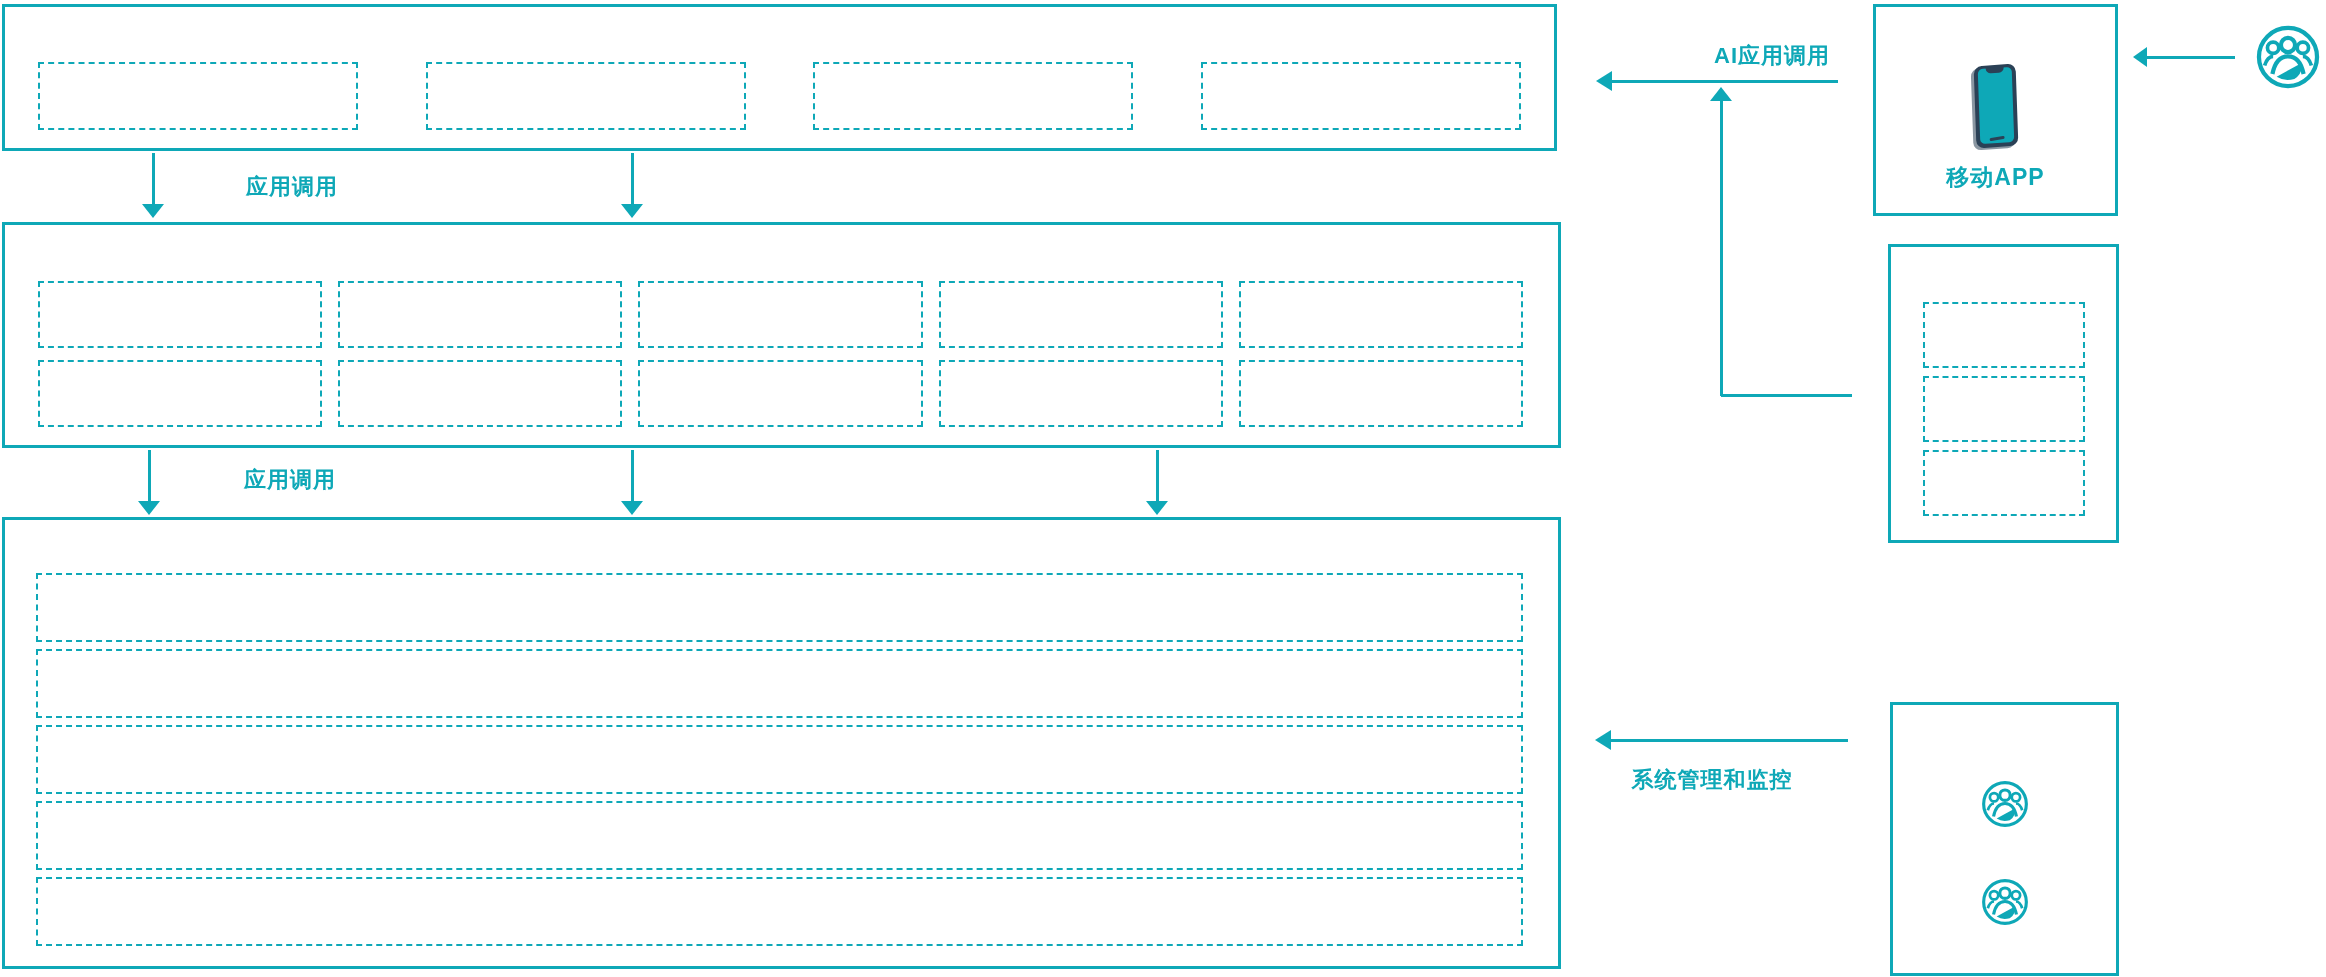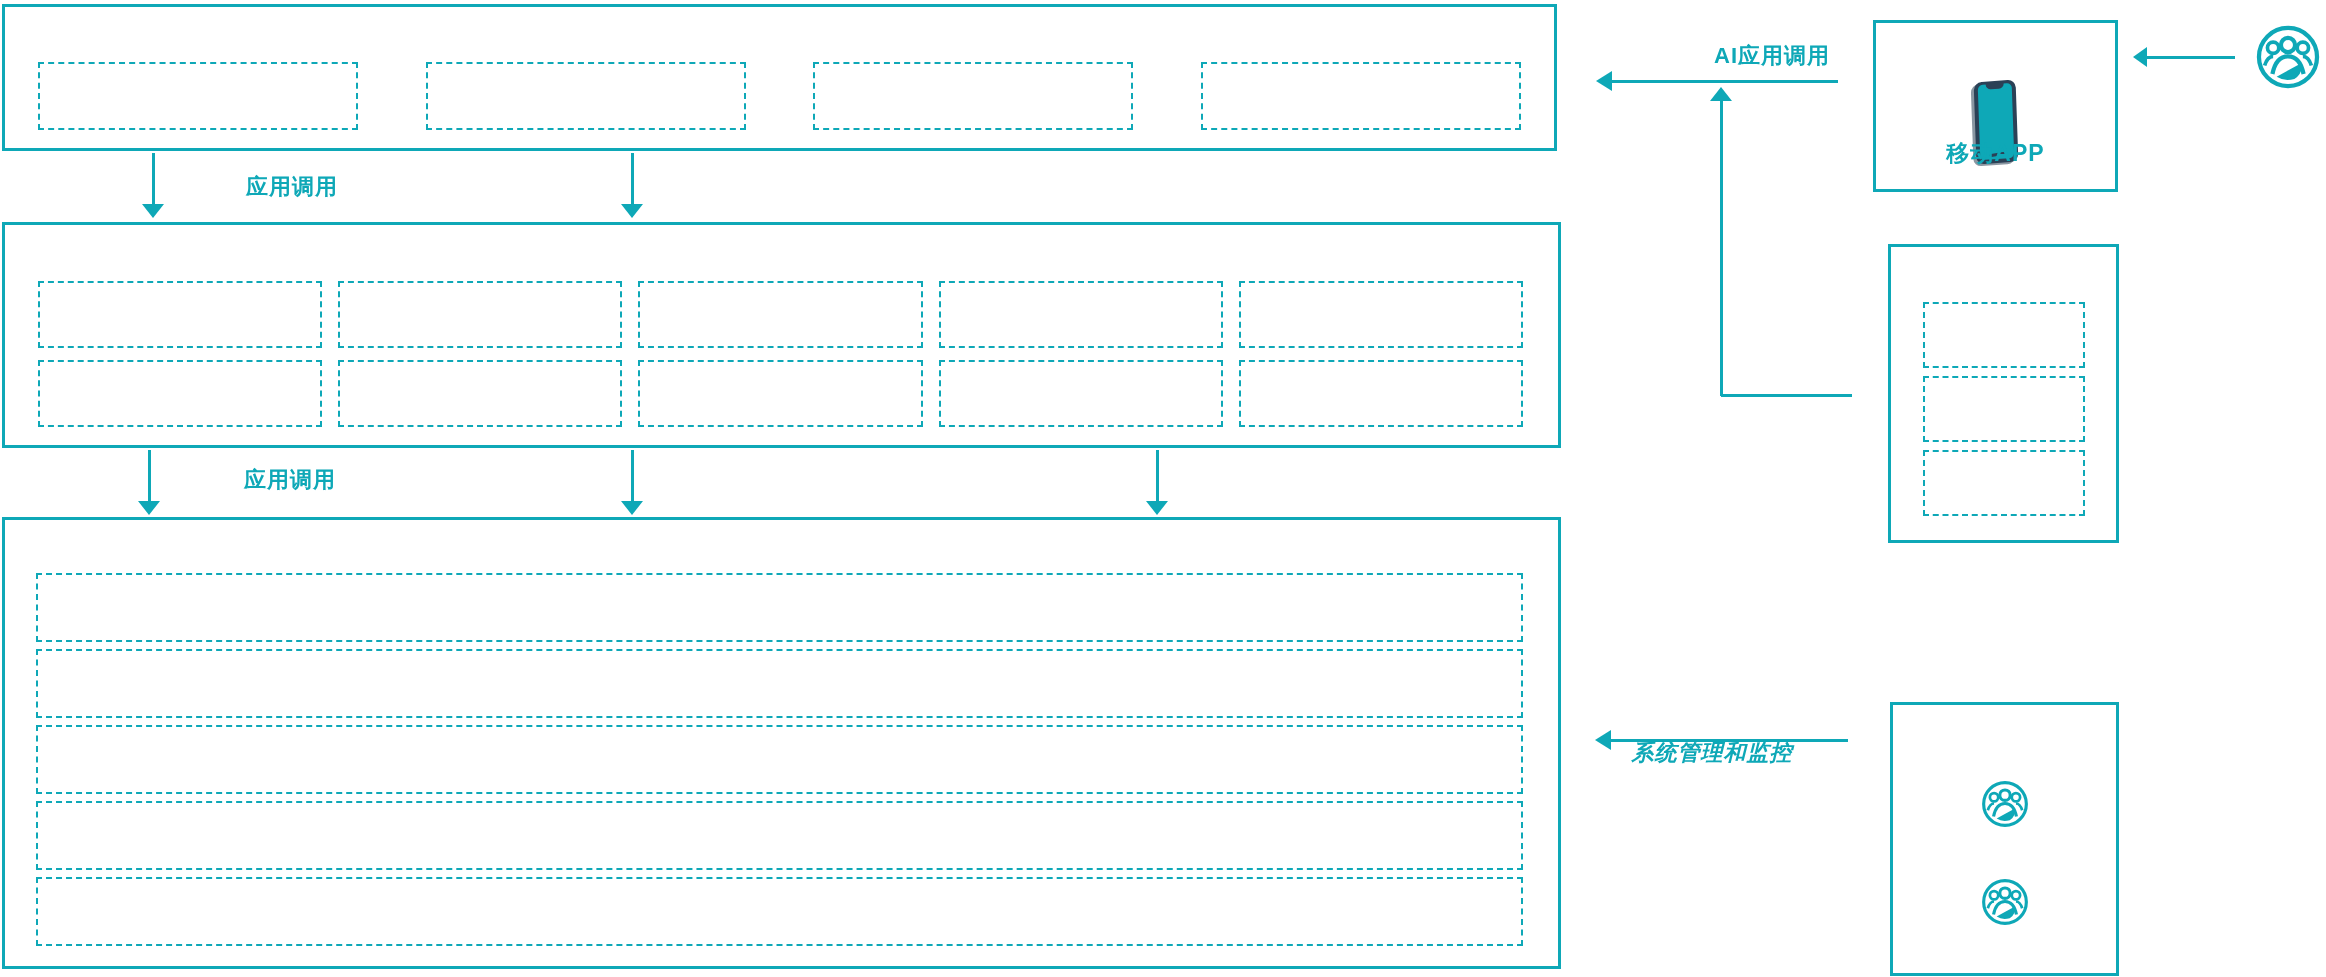--- a/index.html
+++ b/index.html
@@ -20,21 +20,21 @@
   .layer-top{left:2px;top:4px;width:1555px;height:147px;}
   .layer-top .strip{position:absolute;left:33px;right:33px;top:55px;display:flex;justify-content:space-between;}
   .layer-top .dashed-box{width:320px;height:68px;}
   .layer-mid{left:2px;top:222px;width:1559px;height:226px;}
   .layer-mid .strip{position:absolute;left:33px;right:35px;top:56px;display:grid;grid-template-columns:repeat(5,1fr);column-gap:16px;row-gap:12px;}
   .layer-mid .dashed-box{height:67px;}
   .layer-bottom{left:2px;top:517px;width:1559px;height:452px;}
   .layer-bottom .strip{position:absolute;left:31px;right:35px;top:53px;display:flex;flex-direction:column;gap:7px;}
   .layer-bottom .dashed-box{height:69px;width:100%;}
   
-  .panel-app{left:1873px;top:20px;width:245px;height:172px;}
+  .panel-app{left:1873px;top:4px;width:245px;height:212px;}
   .panel-mid{left:1888px;top:244px;width:231px;height:299px;}
   .panel-mid .strip{position:absolute;left:32px;right:31px;top:55px;display:flex;flex-direction:column;gap:8px;}
   .panel-mid .dashed-box{height:66px;}
   .panel-ops{left:1890px;top:702px;width:229px;height:274px;}
   .panel-ops .strip{position:absolute;left:0;right:0;top:74px;display:flex;flex-direction:column;align-items:center;gap:48px;}
   
   .flow-label{
     position:absolute;color:var(--teal);font-weight:bold;font-size:22px;
     letter-spacing:1px;transform:translate(-50%,-50%);white-space:nowrap;
   }
@@ -176,13 +176,13 @@
   <path class="stroke" d="M7.5 30 Q9.5 23.5 13.5 23.5" stroke-width="2.6"></path>
   <path class="stroke" d="M40.5 30 Q38.5 23.5 34.5 23.5" stroke-width="2.6"></path>
   <path class="stroke" d="M13 36 Q15.5 23.5 24 23.5 Q32.5 23.5 35 36" stroke-width="3"></path>
   <path class="fill" d="M16 38 L33 28.5 Q35 35.5 28.5 39.5 Q21.5 41.5 16 38 Z"></path>
 </svg>
 <div class="hline" style="left:2147px;top:55.5px;width:88px;"></div>
 <div class="head-left" style="left:2133px;top:47px;border-right-width:14px;"></div>
 
 <div class="hline" style="left:1611px;top:738.5px;width:237px;"></div>
 <div class="head-left" style="left:1595px;top:730px;"></div>
-<div class="flow-label" style="left:1712px;top:753px;font-style:italic;">系统管理和监控</div>
+<div class="flow-label" style="left:1712px;top:780px;">系统管理和监控</div>
 
 </body></html>

